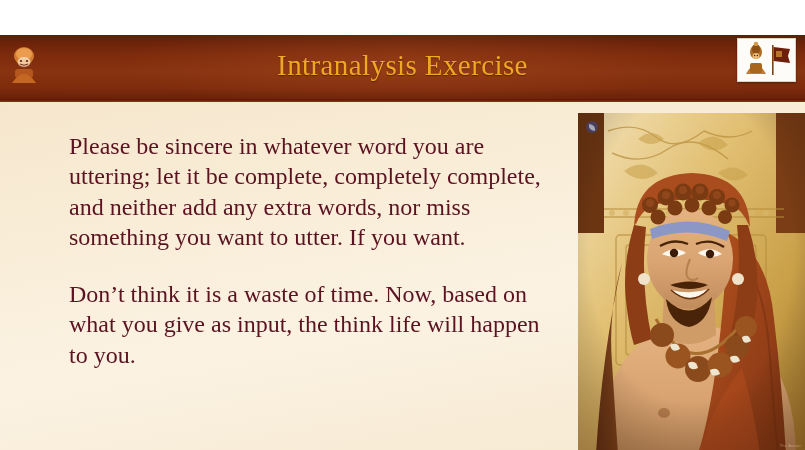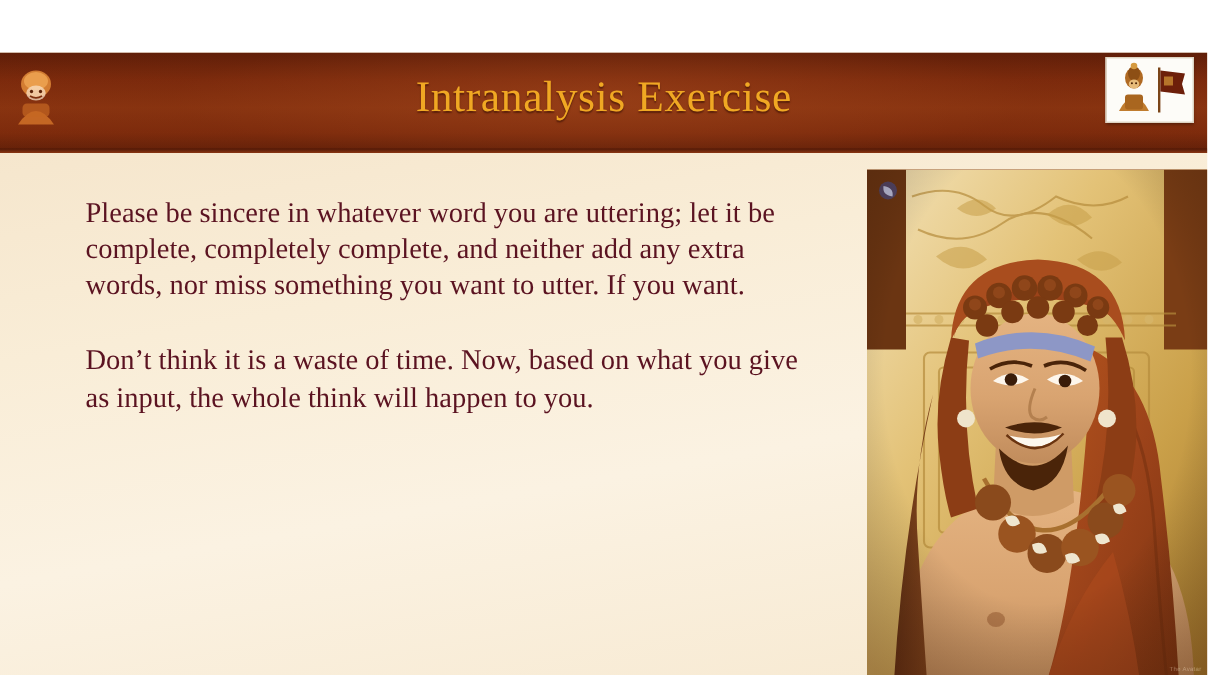--- a/index.html
+++ b/index.html
@@ -69,26 +69,26 @@
     width: 57px; height: 42px;
     background: #fdfcf8;
     border: 1px solid #ddd3c2;
     box-shadow: 0 1px 2px rgba(0,0,0,.35);
     overflow: hidden;
   }
 
   
   .body-text {
     position: absolute;
-    left: 57px;
+    left: 69px;
     top: 96px;
     width: 480px;
     color: #5b1321;
     font-family: "Liberation Serif", serif;
-    font-size: 19px;
+    font-size: 24px;
     line-height: 1.27;
   }
   .body-text p {
     margin: 0;
   }
   .body-text p + p {
     margin-top: 26px;
   }
 
   
@@ -216,21 +216,21 @@
         <path d="M35.6 8 L52 10 L50 17 L52 24 L35.6 22 Z" fill="#6d1f0a"></path>
         <path d="M38 12 L44 12 L44 18 L38 18 Z" fill="#c98a32" opacity=".8"></path>
       </svg>
     </div>
 
     <div class="header-underline"></div>
   </div>
 
   <div class="body-text">
     <p>Please be sincere in whatever word you are uttering; let it be complete, completely complete, and neither add any extra words, nor miss something you want to utter.  If you want.</p>
-    <p>Don’t think it is a waste of time. Now, based on what you give as input, the whole think will happen to you.</p>
+    <p>Don’t think it is a waste of time. Now, based on what you give as input, the think life will happen to you.</p>
   </div>
 
   <div class="photo">
     <svg width="227" height="341" viewBox="0 0 227 341">
       <defs>
         <linearGradient id="goldbg" x1="0" y1="0" x2="1" y2="1">
           <stop offset="0%" stop-color="#f3e2b8"></stop>
           <stop offset="35%" stop-color="#e3c277"></stop>
           <stop offset="70%" stop-color="#caa049"></stop>
           <stop offset="100%" stop-color="#a97c2e"></stop>

